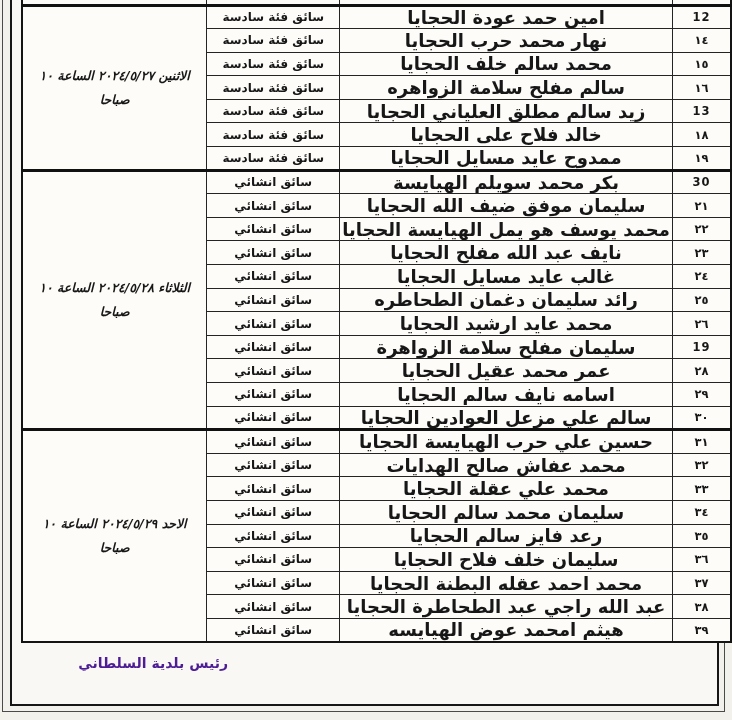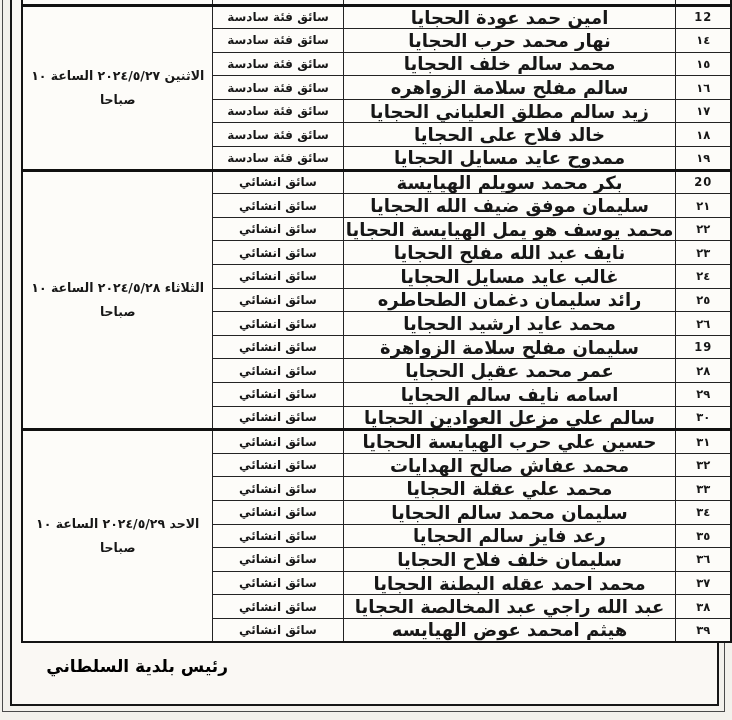--- a/index.html
+++ b/index.html
@@ -34,26 +34,26 @@
     background:#fdfcf9;
     font-weight:bold; color:#171717;
     text-align:center; vertical-align:middle;
     padding:0 2px; overflow:hidden; white-space:nowrap;
   }
   tr.group-start td { border-top:3px solid #111; }
   td.num  { font-size:11.5px; letter-spacing:1px; }
   td.name { font-size:18px; }
   td.job  { font-size:12px; }
   td.date { font-size:12.5px; line-height:1.9; white-space:normal; }
-  td.date div { white-space:nowrap; }
+  td.date div { white-space:nowrap;font-style:italic; }
   .signature {
     position:absolute; top:653px; right:504px;
     direction:rtl; text-align:left;
-    font-weight:bold; font-size:17px; line-height:1.55;
-    white-space:nowrap; color:#000000;
+    font-weight:bold; font-size:14px; line-height:1.55;
+    white-space:nowrap; color:#4c1d95;
   }
 </style>
 </head>
 <body>
 
 <div class="frame-outer"></div>
 <div class="frame-inner"></div>
 
 <table class="roster">
   <colgroup>
@@ -87,36 +87,36 @@
         <td class="num">١٥</td>
         <td class="name">محمد سالم خلف الحجايا</td>
         <td class="job">سائق فئة سادسة</td>
       </tr>
       <tr>
         <td class="num">١٦</td>
         <td class="name">سالم مفلح سلامة الزواهره</td>
         <td class="job">سائق فئة سادسة</td>
       </tr>
       <tr>
-        <td class="num">١٧</td>
+        <td class="num">13</td>
         <td class="name">زيد سالم مطلق العلياني الحجايا</td>
         <td class="job">سائق فئة سادسة</td>
       </tr>
       <tr>
         <td class="num">١٨</td>
         <td class="name">خالد فلاح على الحجايا</td>
         <td class="job">سائق فئة سادسة</td>
       </tr>
       <tr>
         <td class="num">١٩</td>
         <td class="name">ممدوح عايد مسايل الحجايا</td>
         <td class="job">سائق فئة سادسة</td>
       </tr>
       <tr class="group-start">
-        <td class="num">20</td>
+        <td class="num">30</td>
         <td class="name">بكر محمد سويلم الهيايسة</td>
         <td class="job">سائق انشائي</td>
         <td class="date" rowspan="11">
           <div>الثلاثاء ٢٠٢٤/٥/٢٨ الساعة ١٠</div>
           <div>صباحا</div>
         </td>
       </tr>
       <tr>
         <td class="num">٢١</td>
         <td class="name">سليمان موفق ضيف الله الحجايا</td>
@@ -201,21 +201,21 @@
         <td class="name">سليمان خلف فلاح الحجايا</td>
         <td class="job">سائق انشائي</td>
       </tr>
       <tr>
         <td class="num">٣٧</td>
         <td class="name">محمد احمد عقله البطنة الحجايا</td>
         <td class="job">سائق انشائي</td>
       </tr>
       <tr>
         <td class="num">٣٨</td>
-        <td class="name">عبد الله راجي عبد المخالصة الحجايا</td>
+        <td class="name">عبد الله راجي عبد الطحاطرة الحجايا</td>
         <td class="job">سائق انشائي</td>
       </tr>
       <tr>
         <td class="num">٣٩</td>
         <td class="name">هيثم امحمد عوض الهيايسه</td>
         <td class="job">سائق انشائي</td>
       </tr>
     </tbody>
 </table>
 

